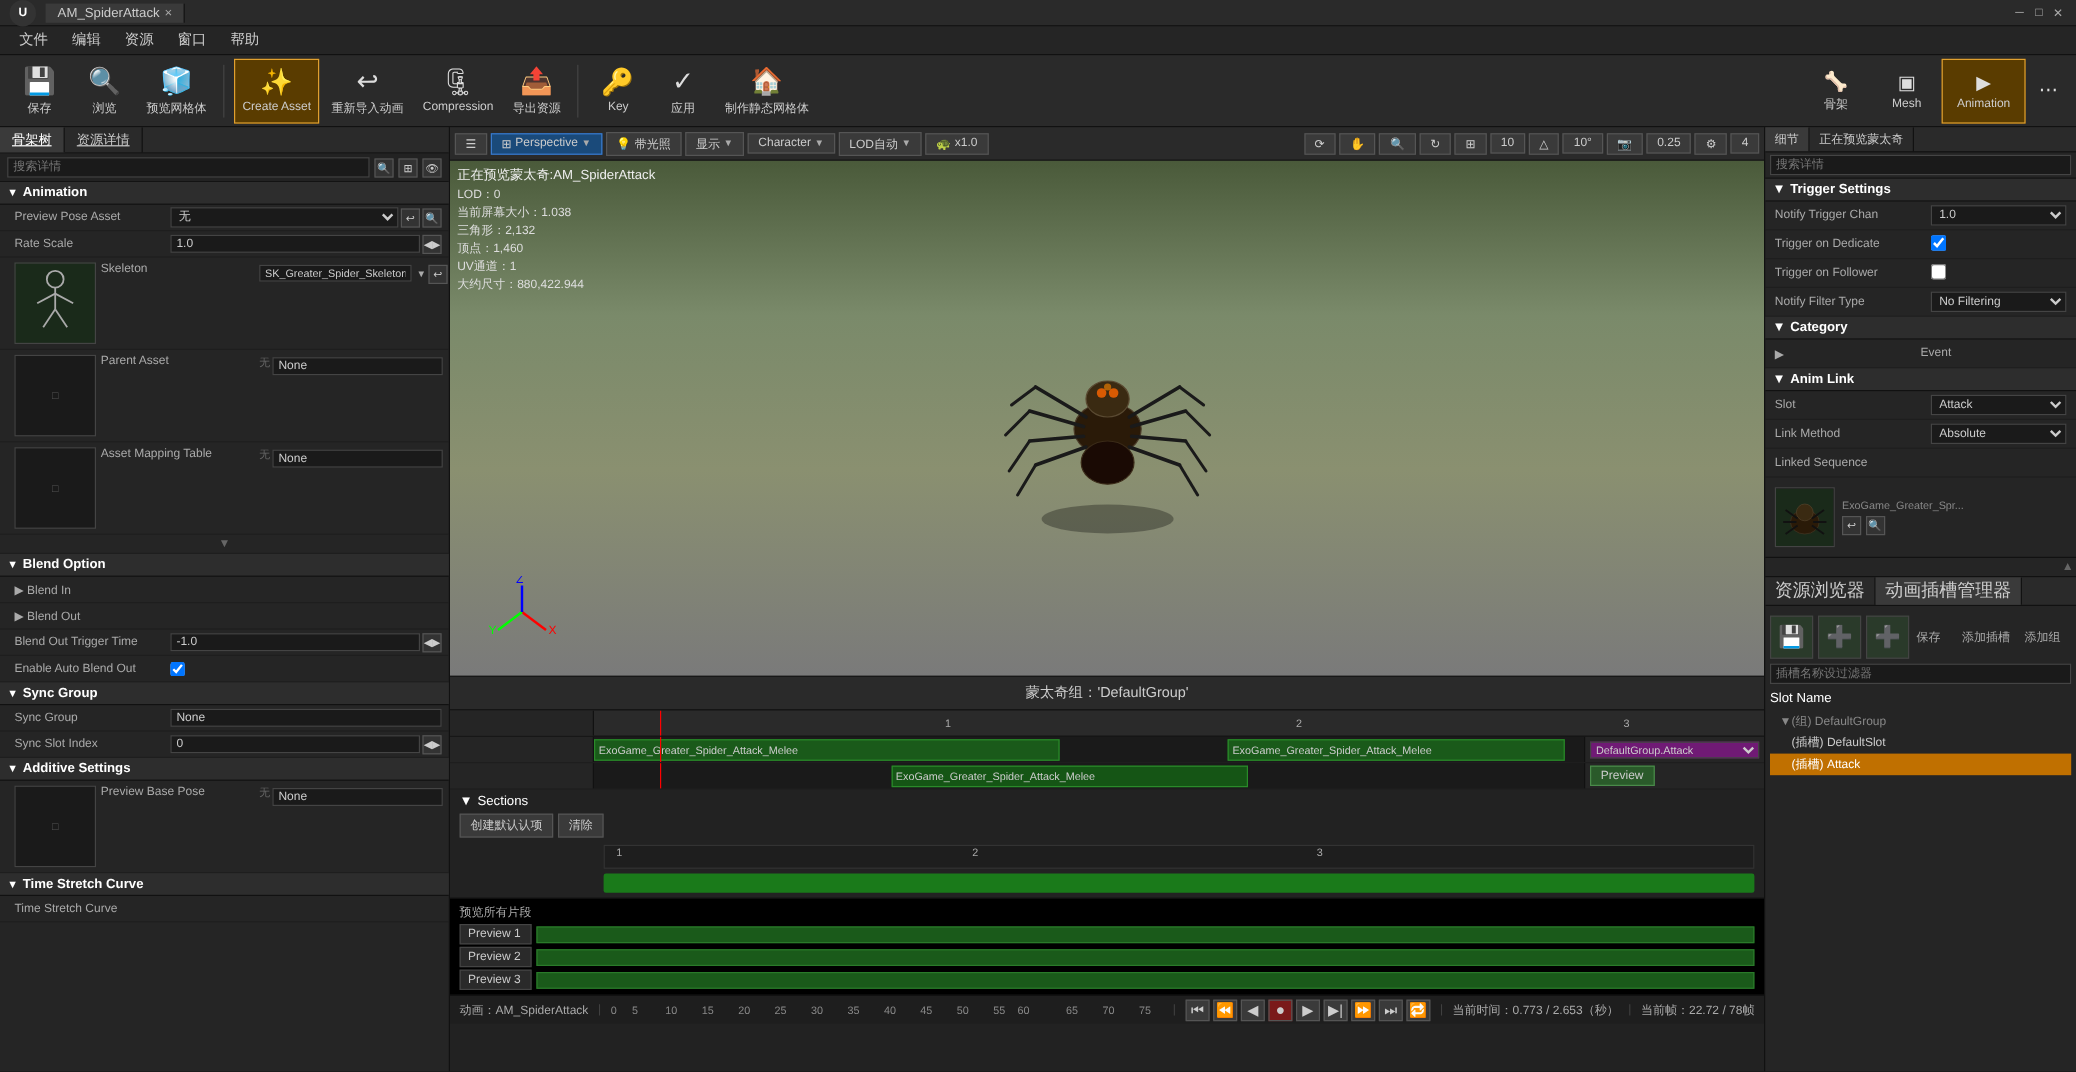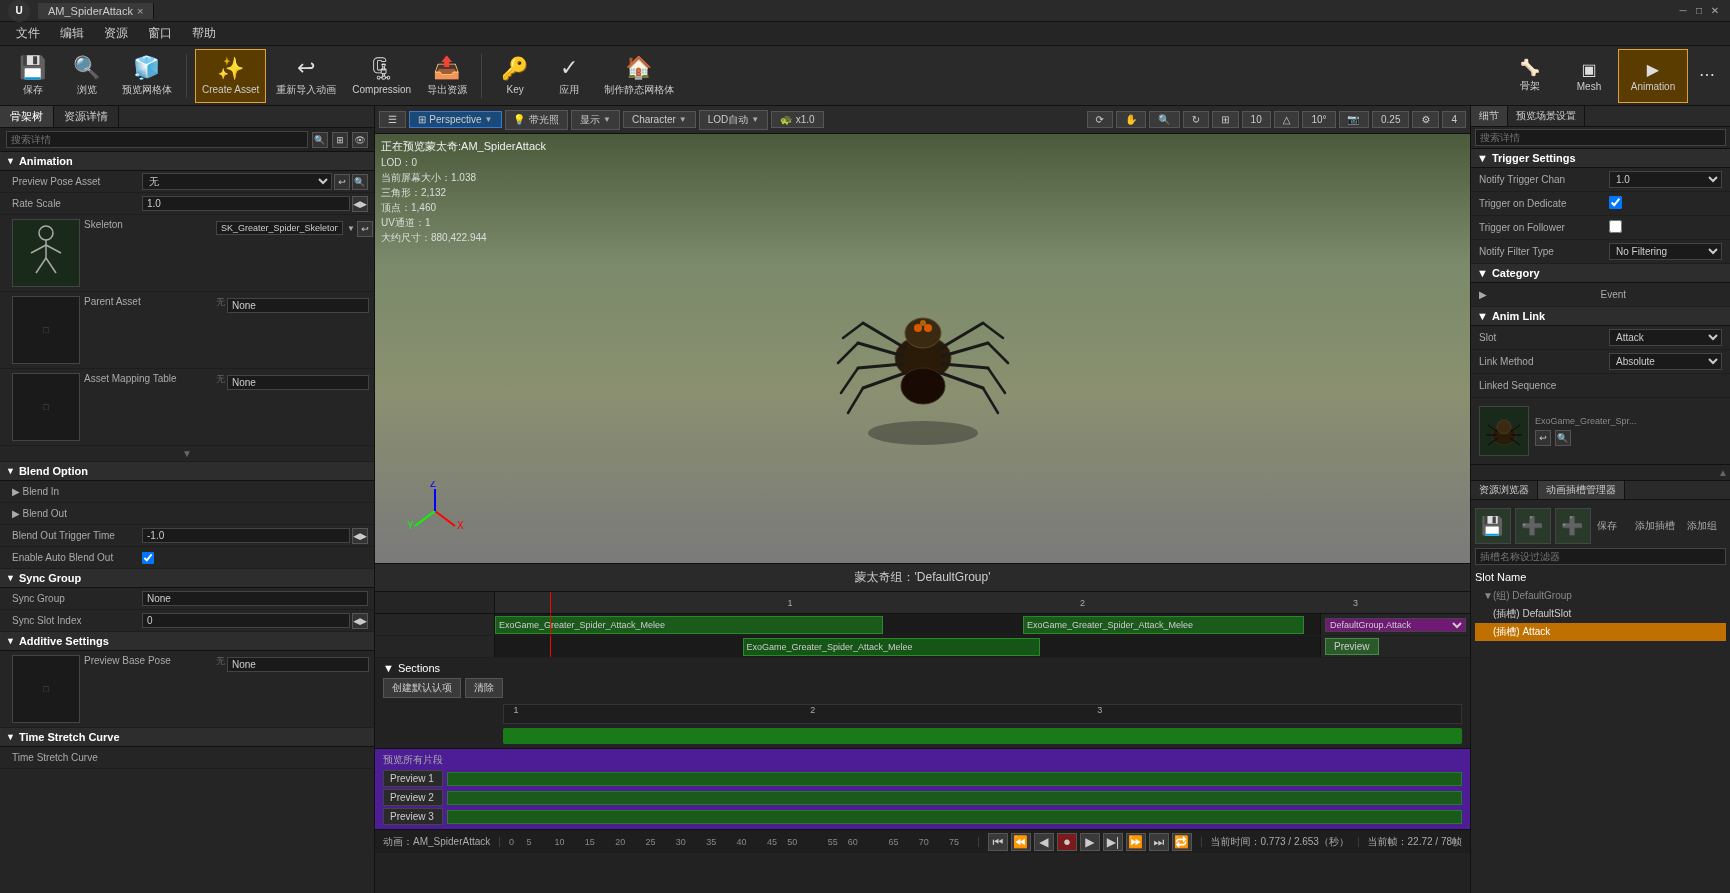--- a/index.html
+++ b/index.html
@@ -23,21 +23,21 @@
     .toolbar-btn.highlighted { background: #5a3c00; border: 1px solid #e0a030; }
     .toolbar-sep { width: 1px; height: 44px; background: #444; margin: 0 4px; }
     .toolbar-btn-label { font-size: 10px; white-space: nowrap; }
 
     
     #main-layout { display: flex; height: calc(893px - 22px - 24px - 60px); }
 
     
     #left-panel { width: 375px; background: #252525; border-right: 1px solid #111; display: flex; flex-direction: column; overflow: hidden; }
     #left-panel-header { display: flex; align-items: center; background: #2a2a2a; border-bottom: 1px solid #111; }
-    .panel-tab { padding: 3px 10px; font-size: 11px; color: #ccc; cursor: pointer; border-right: 1px solid #111; }
+    .panel-tab { padding: 3px 10px; font-size: 11px; color: #ccc; cursor: pointer; border-right: 1px solid #111; text-decoration: underline; }
     .panel-tab.active { background: #3a3a3a; color: #fff; }
     .panel-search { display: flex; align-items: center; padding: 3px 6px; background: #222; border-bottom: 1px solid #111; gap: 4px; }
     .panel-search input { flex: 1; background: #1a1a1a; border: 1px solid #444; color: #ccc; font-size: 10px; padding: 2px 4px; }
     .panel-scroll { overflow-y: auto; flex: 1; }
 
     
     .section-header { display: flex; align-items: center; background: #2d2d2d; padding: 3px 6px; font-size: 11px; font-weight: bold; color: #fff; cursor: pointer; border-bottom: 1px solid #111; }
     .section-header .triangle { margin-right: 4px; font-size: 9px; }
     .prop-row { display: flex; align-items: center; padding: 2px 6px 2px 12px; border-bottom: 1px solid #1e1e1e; min-height: 22px; }
     .prop-label { width: 130px; color: #aaa; font-size: 10px; flex-shrink: 0; }
@@ -92,21 +92,21 @@
     .r-section-header { display: flex; align-items: center; background: #2d2d2d; padding: 3px 6px; font-size: 11px; font-weight: bold; color: #fff; cursor: pointer; border-bottom: 1px solid #111; }
     .r-prop-row { display: flex; align-items: center; padding: 3px 8px; border-bottom: 1px solid #1e1e1e; min-height: 24px; }
     .r-prop-label { width: 130px; color: #aaa; font-size: 10px; }
     .r-prop-value { flex: 1; }
     .r-select { background: #1a1a1a; border: 1px solid #444; color: #ccc; font-size: 10px; padding: 1px 2px; width: 100%; }
     .r-checkbox { width: 13px; height: 13px; }
 
     
     #bottom-right { display: flex; flex-direction: column; }
     .ab-header { display: flex; background: #2a2a2a; border-bottom: 1px solid #111; margin-bottom: 4px; }
-    .ab-tab { padding: 2px 8px; font-size: 10px; color: #ccc; cursor: pointer; border-right: 1px solid #111; }
+    .ab-tab { padding: 2px 8px; font-size: 15px; color: #ccc; cursor: pointer; border-right: 1px solid #111; }
     .ab-tab.active { background: #3a3a3a; }
     .ab-icon { width: 36px; height: 36px; background: #2a3a2a; border: 1px solid #444; display: flex; align-items: center; justify-content: center; cursor: pointer; font-size: 18px; }
     .slot-name-header { font-size: 11px; color: #fff; padding: 2px 4px; }
     .slot-group { padding: 2px 4px; }
     .slot-item { padding: 2px 8px; font-size: 10px; color: #ccc; cursor: pointer; }
     .slot-item.selected { background: #c07000; color: #fff; }
     .slot-item.group-header { color: #888; }
 
     
     .spider-svg { width: 180px; height: 220px; }
@@ -551,21 +551,21 @@
                 <span style="position:absolute;left:62%;font-size:9px;color:#aaa;">3</span>
               </div>
             </div>
 
             <div style="display:flex;">
               <div style="width:120px;"></div>
               <div style="flex:1;height:16px;background:#1a7a1a;border-radius:2px;"></div>
             </div>
           </div>
 
-          <div style="padding:4px 8px;background:#4c1d95;">
+          <div style="padding:4px 8px;background:#000000;">
             <div style="font-size:10px;color:#aaa;margin-bottom:3px;">预览所有片段</div>
             <div class="preview-section-row">
               <div class="preview-label">Preview 1</div>
               <div class="preview-bar" style="flex:1;"></div>
             </div>
             <div class="preview-section-row" style="margin-top:2px;">
               <div class="preview-label">Preview 2</div>
               <div class="preview-bar" style="flex:1;"></div>
             </div>
             <div class="preview-section-row" style="margin-top:2px;">
@@ -582,21 +582,21 @@
               <span>0</span>
               <span style="flex:1;text-align:center;">5</span>
               <span style="flex:1;text-align:center;">10</span>
               <span style="flex:1;text-align:center;">15</span>
               <span style="flex:1;text-align:center;">20</span>
               <span style="flex:1;text-align:center;">25</span>
               <span style="flex:1;text-align:center;">30</span>
               <span style="flex:1;text-align:center;">35</span>
               <span style="flex:1;text-align:center;">40</span>
               <span style="flex:1;text-align:center;">45</span>
-              <span style="flex:1;text-align:left;">50</span>
+              <span style="flex:1;text-align:center;">50</span>
               <span style="flex:1;text-align:center;">55</span>
               <span style="flex:1;text-align:left;">60</span>
               <span style="flex:1;text-align:center;">65</span>
               <span style="flex:1;text-align:center;">70</span>
               <span style="flex:1;text-align:center;">75</span>
             </div>
             <span class="status-sep">|</span>
 
             <div class="playback-controls">
               <button class="play-btn">⏮</button>
@@ -615,21 +615,21 @@
             <span>当前帧：22.72 / 78帧</span>
           </div>
         </div>
       </div>
     </div>
   </div>
 
   <div id="right-panel">
     <div id="right-panel-header">
       <div class="r-panel-tab active">细节</div>
-      <div class="r-panel-tab">预览场景设置</div>
+      <div class="r-panel-tab">正在预览蒙太奇</div>
     </div>
 
     <div style="padding:2px 4px;border-bottom:1px solid #111;">
       <input type="text" style="width: 100%; background: rgb(26, 26, 26); border: 1px solid rgb(68, 68, 68); color: rgb(204, 204, 204); font-size: 10px; padding: 2px 4px;" placeholder="搜索详情">
     </div>
 
     <div class="r-section-header">
       <span>▼</span>
       <span style="margin-left:4px;">Trigger Settings</span>
     </div>

